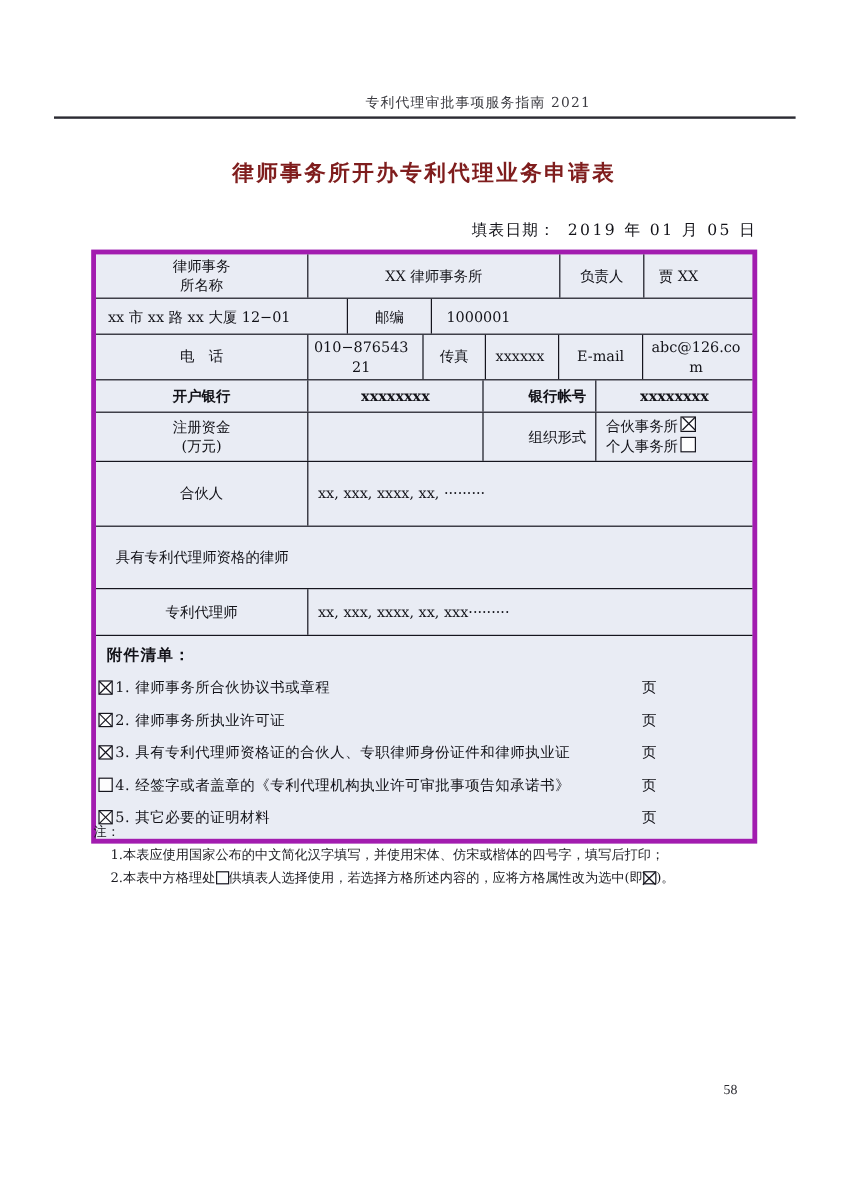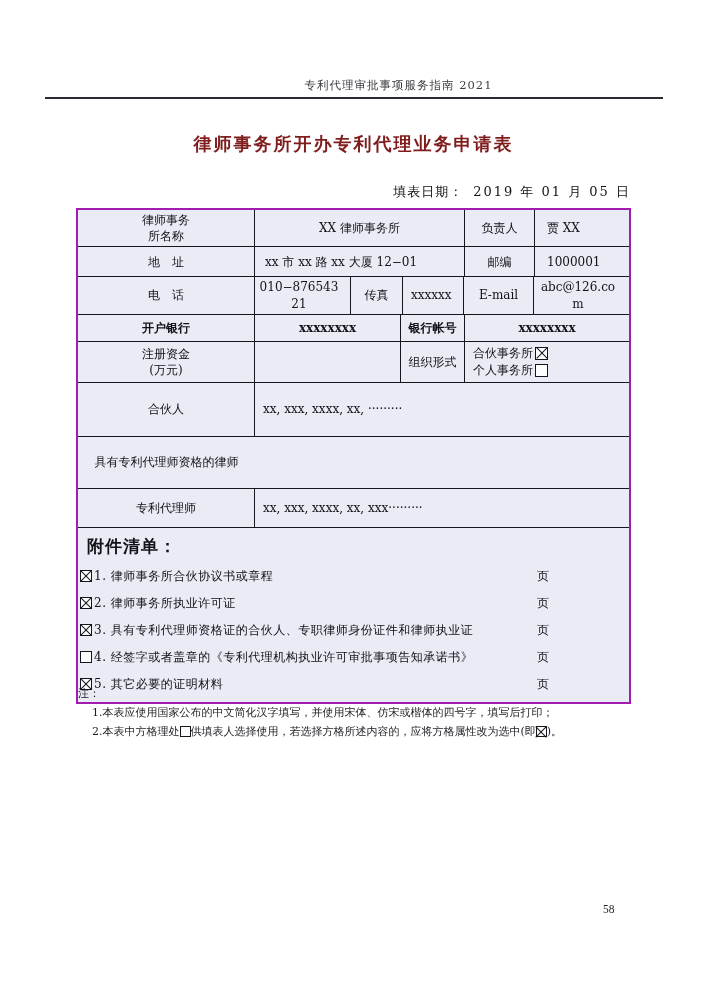--- a/index.html
+++ b/index.html
@@ -51,21 +51,21 @@
     letter-spacing: 1px;
   }
   .date-row .date-value { margin-left: 10px; letter-spacing: 2px; }
 
   
   .tbl {
     position: absolute;
     top: 208px; left: 76px;
     width: 555px;
     background: #e9ecf4;
-    border: 2px solid #a21caf;
+    border: 4px solid #a21caf;
     font-size: 12px;
   }
   .tr { display: flex; border-bottom: 1px solid #15151e; }
   .td {
     border-right: 1px solid #15151e;
     display: flex;
     align-items: center;
     justify-content: center;
     text-align: center;
     white-space: pre-line;
@@ -75,21 +75,21 @@
   .td:last-child { border-right: none; }
   .td.left { justify-content: flex-start; text-align: left; }
 
   .w-label { width: 177px; }
   .w-v1 { width: 210px; }
   .w-sm { width: 70px; }
   .w-phone { width: 96px; }
   .w-fax { width: 52px; }
   .w-faxv { width: 61px; }
   .w-bankv { width: 146px; }
-  .w-acct { width: 64px; }
+  .w-acct { width: 64px; margin-left: 30px; }
   .flex1 { flex: 1; }
 
   .h1r { min-height: 36px; }
   .h2r { min-height: 30px; }
   .h3r { min-height: 34px; }
   .h4r { min-height: 27px; font-weight: bold; }
   .h5r { min-height: 41px; }
   .h6r { min-height: 54px; }
   .h7r { min-height: 52px; }
   .h8r { min-height: 39px; }
@@ -114,25 +114,25 @@
     position: absolute;
     left: 50%; top: 50%;
     width: 15px; height: 1px;
     background: #15151e;
   }
   .cb.checked::before { transform: translate(-50%,-50%) rotate(45deg); }
   .cb.checked::after { transform: translate(-50%,-50%) rotate(-45deg); }
   .cb-org { width: 13px; height: 13px; margin-left: 2px; }
 
   .org-cell { flex-direction: column; align-items: flex-start; padding-left: 8px; justify-content: center; }
-  .org-line { display: flex; align-items: center; line-height: 17px; }
+  .org-line { display: flex; line-height: 17px; }
 
   
   .att-section { padding: 7px 0 9px 0; }
-  .att-title { font-weight: bold; padding-left: 9px; font-size: 17px; letter-spacing: 1px; }
+  .att-title { font-weight: bold; padding-left: 9px; font-size: 13px; letter-spacing: 1px; }
   .att-item {
     display: flex;
     align-items: center;
     margin-top: 10px;
     padding-left: 2px;
     font-size: 12px;
   }
   .att-item .cb { margin-right: 1px; }
   .att-text { flex: 1; padding-left: 1px; letter-spacing: 0.5px; }
   .att-page { margin-right: 80px; }
@@ -175,21 +175,20 @@
 
     <div class="tr h1r">
       <div class="td w-label">律师事务
 所名称</div>
       <div class="td w-v1">XX 律师事务所</div>
       <div class="td w-sm">负责人</div>
       <div class="td flex1 left pad12">贾 XX</div>
     </div>
 
     <div class="tr h2r">
-      <div class="td w-label">地　址</div>
       <div class="td w-v1 left pad10">xx 市 xx 路 xx 大厦 12−01</div>
       <div class="td w-sm">邮编</div>
       <div class="td flex1 left pad12">1000001</div>
     </div>
 
     <div class="tr h3r">
       <div class="td w-label">电　话</div>
       <div class="td w-phone left"><span class="wrapv">010−87654321</span></div>
       <div class="td w-fax">传真</div>
       <div class="td w-faxv left pad8">xxxxxx</div>

